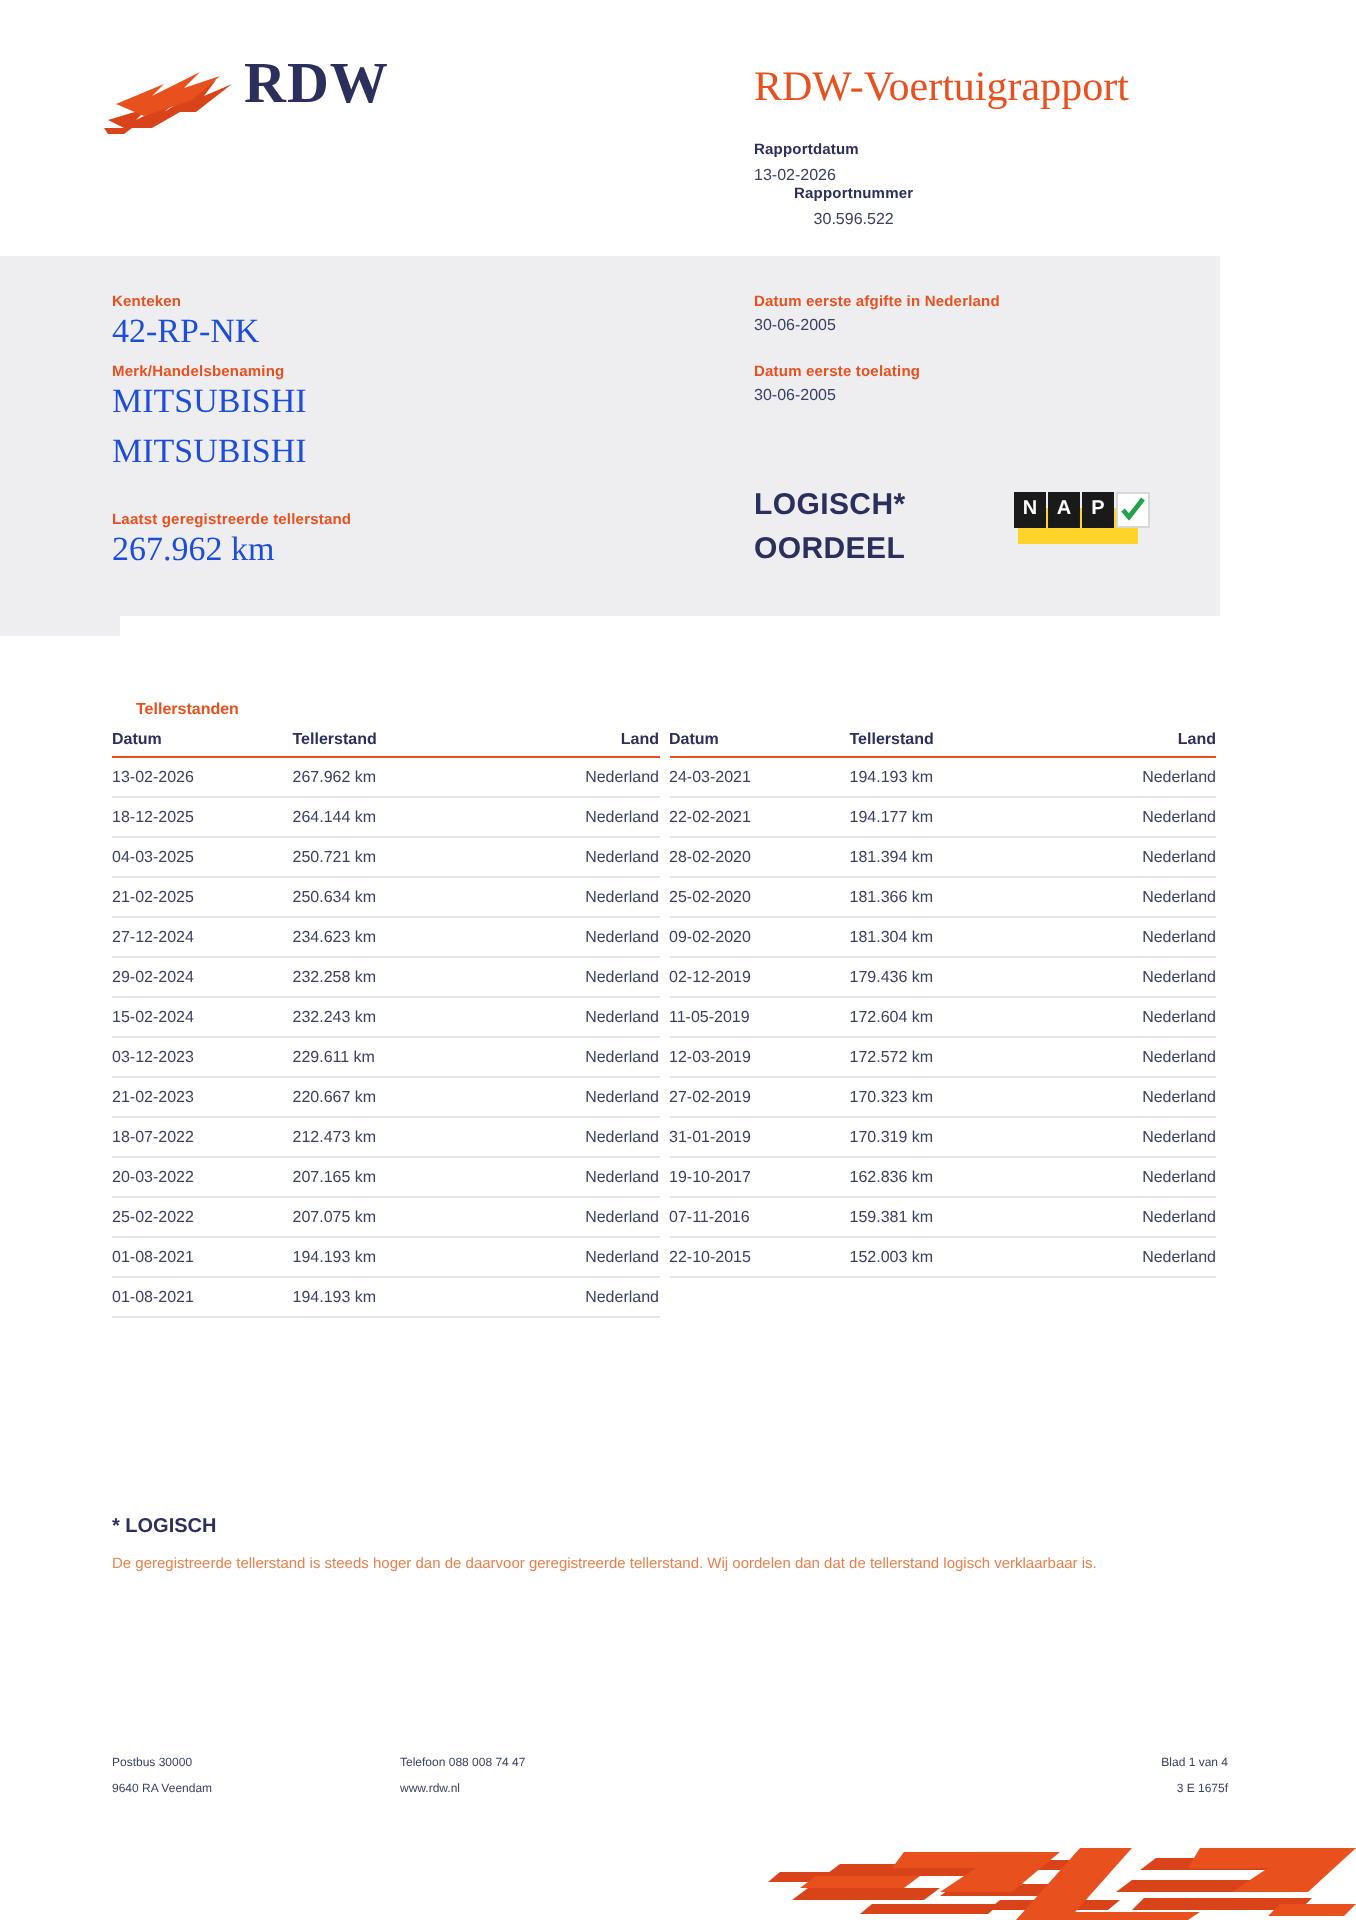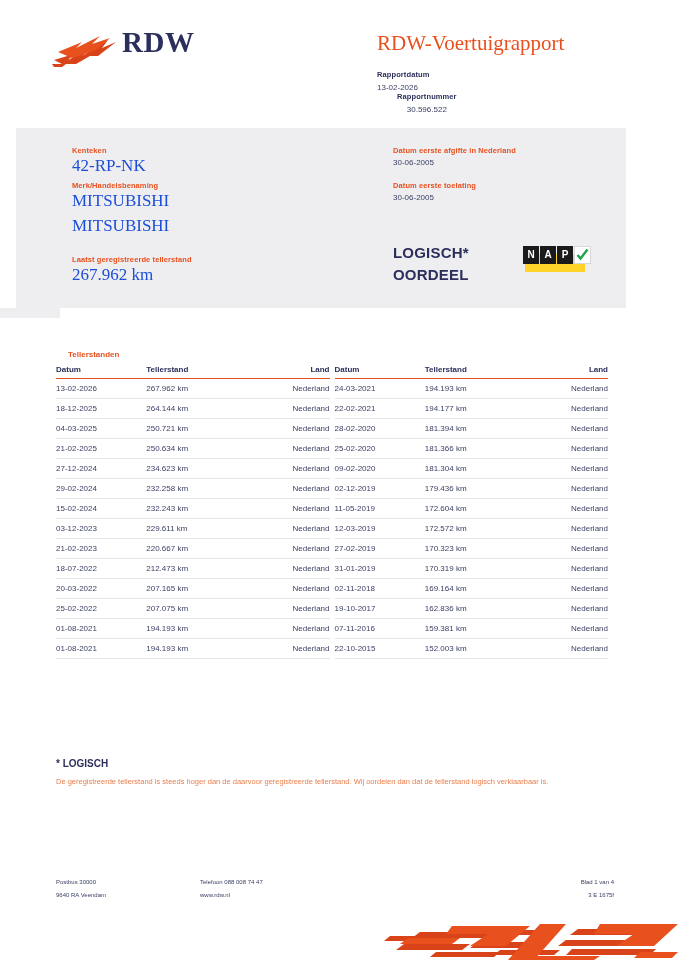--- a/index.html
+++ b/index.html
@@ -67,21 +67,21 @@
   .meta-value {
     font-size: 8px;
     color: #3a3f63;
     white-space: nowrap;
   }
   .meta-col.num { margin-left: 20px; text-align: center; }
 
   
   .panel {
     position: absolute;
-    left: 16px; top: 128px;
+    left: 0; top: 128px;
     width: 610px; height: 180px;
     background: #eeeef1;
   }
   .panel-notch {
     position: absolute;
     left: 0; top: 308px;
     width: 60px; height: 10px;
     background: #eeeef1;
   }
   .panel-left {
@@ -467,25 +467,20 @@
             <td class="c-land">Nederland</td>
           </tr>
           <tr>
             <td>27-02-2019</td>
             <td>170.323 km</td>
             <td class="c-land">Nederland</td>
           </tr>
           <tr>
             <td>31-01-2019</td>
             <td>170.319 km</td>
-            <td class="c-land">Nederland</td>
-          </tr>
-          <tr>
-            <td>02-11-2018</td>
-            <td>169.164 km</td>
             <td class="c-land">Nederland</td>
           </tr>
           <tr>
             <td>19-10-2017</td>
             <td>162.836 km</td>
             <td class="c-land">Nederland</td>
           </tr>
           <tr>
             <td>07-11-2016</td>
             <td>159.381 km</td>

